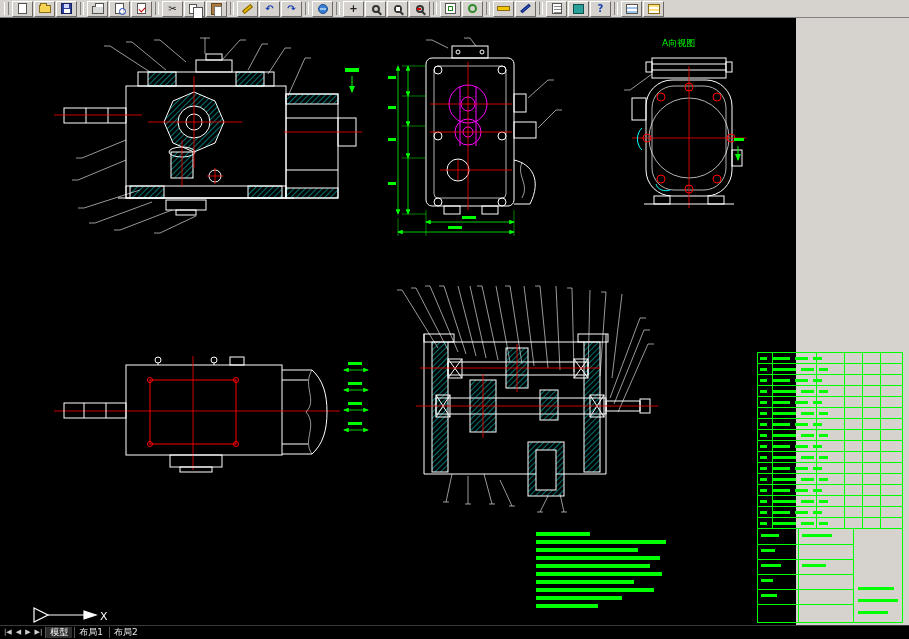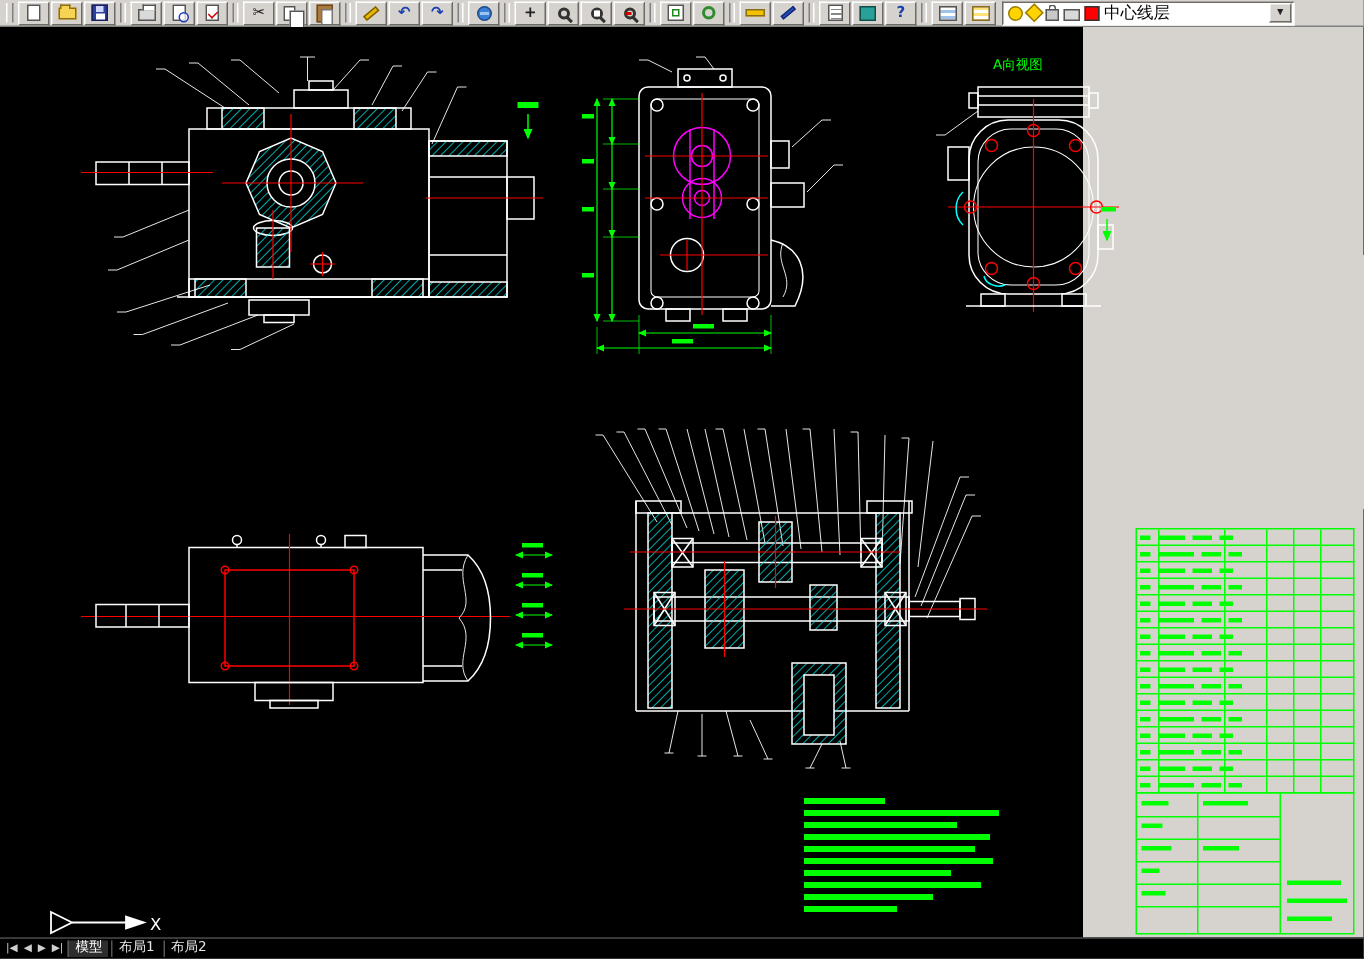--- a/index.html
+++ b/index.html
@@ -61,21 +61,21 @@
   .st-lock{width:7px;height:6px;background:#c8c8c8;border:1px solid #555;position:relative;margin-top:3px}
   .st-lock::before{content:"";position:absolute;top:-4px;left:1px;width:3px;height:3px;border:1px solid #555;border-bottom:none;border-radius:3px 3px 0 0}
   .st-print{width:9px;height:6px;background:#d9d9d9;border:1px solid #555;margin-top:2px}
   .st-color{width:8px;height:8px;background:#ff0000;border:1px solid #333}
   .layername{font:11px "DejaVu Sans",sans-serif;color:#000;flex:1 1 auto;white-space:nowrap;overflow:hidden}
   .combo-arrow{width:15px;height:13px;background:#d6d3ce;border:1px solid;flex:none;
                border-color:#fff #6d6a65 #6d6a65 #fff;font-size:7px;display:flex;align-items:center;
                justify-content:center;color:#222;padding:0}
 
   
-  .canvas{position:absolute;top:18px;left:0;width:722px;height:607px;background:#000;cursor:crosshair}
+  .canvas{position:absolute;top:18px;left:0;width:796px;height:607px;background:#000;cursor:crosshair}
   .canvas svg{position:absolute;left:0;top:0}
 
   
   .notes{position:absolute;left:536px;top:514px;width:140px}
   .notes i{display:block;height:4px;margin-bottom:4px;background:#00ff00}
 
   
   .bom{position:absolute;left:757px;top:334px;width:146px;height:271px;border:1px solid #00ff00;box-sizing:border-box}
   .bom-rows{position:absolute;left:0;top:0;right:0;height:176px}
   .bom-row{height:11px;border-bottom:1px solid #00ff00;display:flex;align-items:center;gap:5px;padding:0 2px;box-sizing:border-box}
@@ -195,29 +195,20 @@
     </button>
   <span class="tsep"></span>
 
   <button class="tbtn">
       <span class="mi mi-layers"></span>
     </button>
   <button class="tbtn">
       <span class="mi mi-mklayer"></span>
     </button>
 
-  <div class="layercombo">
-    <span class="st-bulb"></span>
-    <span class="st-sun"></span>
-    <span class="st-lock"></span>
-    <span class="st-print"></span>
-    <span class="st-color"></span>
-    <span class="layername">中心线层</span>
-    <button class="combo-arrow">▼</button>
-  </div>
 </div>
 
 <div class="canvas">
 <svg width="909" height="607" viewBox="0 0 909 607">
   <defs>
     <pattern id="h1" width="4" height="4" patternUnits="userSpaceOnUse" patternTransform="rotate(45)">
       <line x1="0" y1="0" x2="0" y2="4" stroke="#00e5e5" stroke-width="1"></line>
     </pattern>
     <marker id="ga" markerWidth="7" markerHeight="6" refX="6" refY="3" orient="auto-start-reverse">
       <path d="M0,0L7,3L0,6Z" fill="#00ff00"></path>

